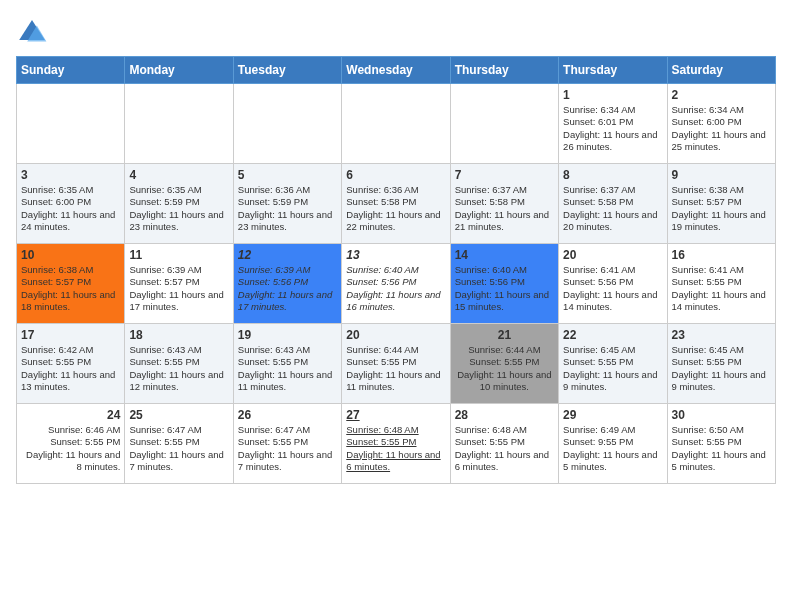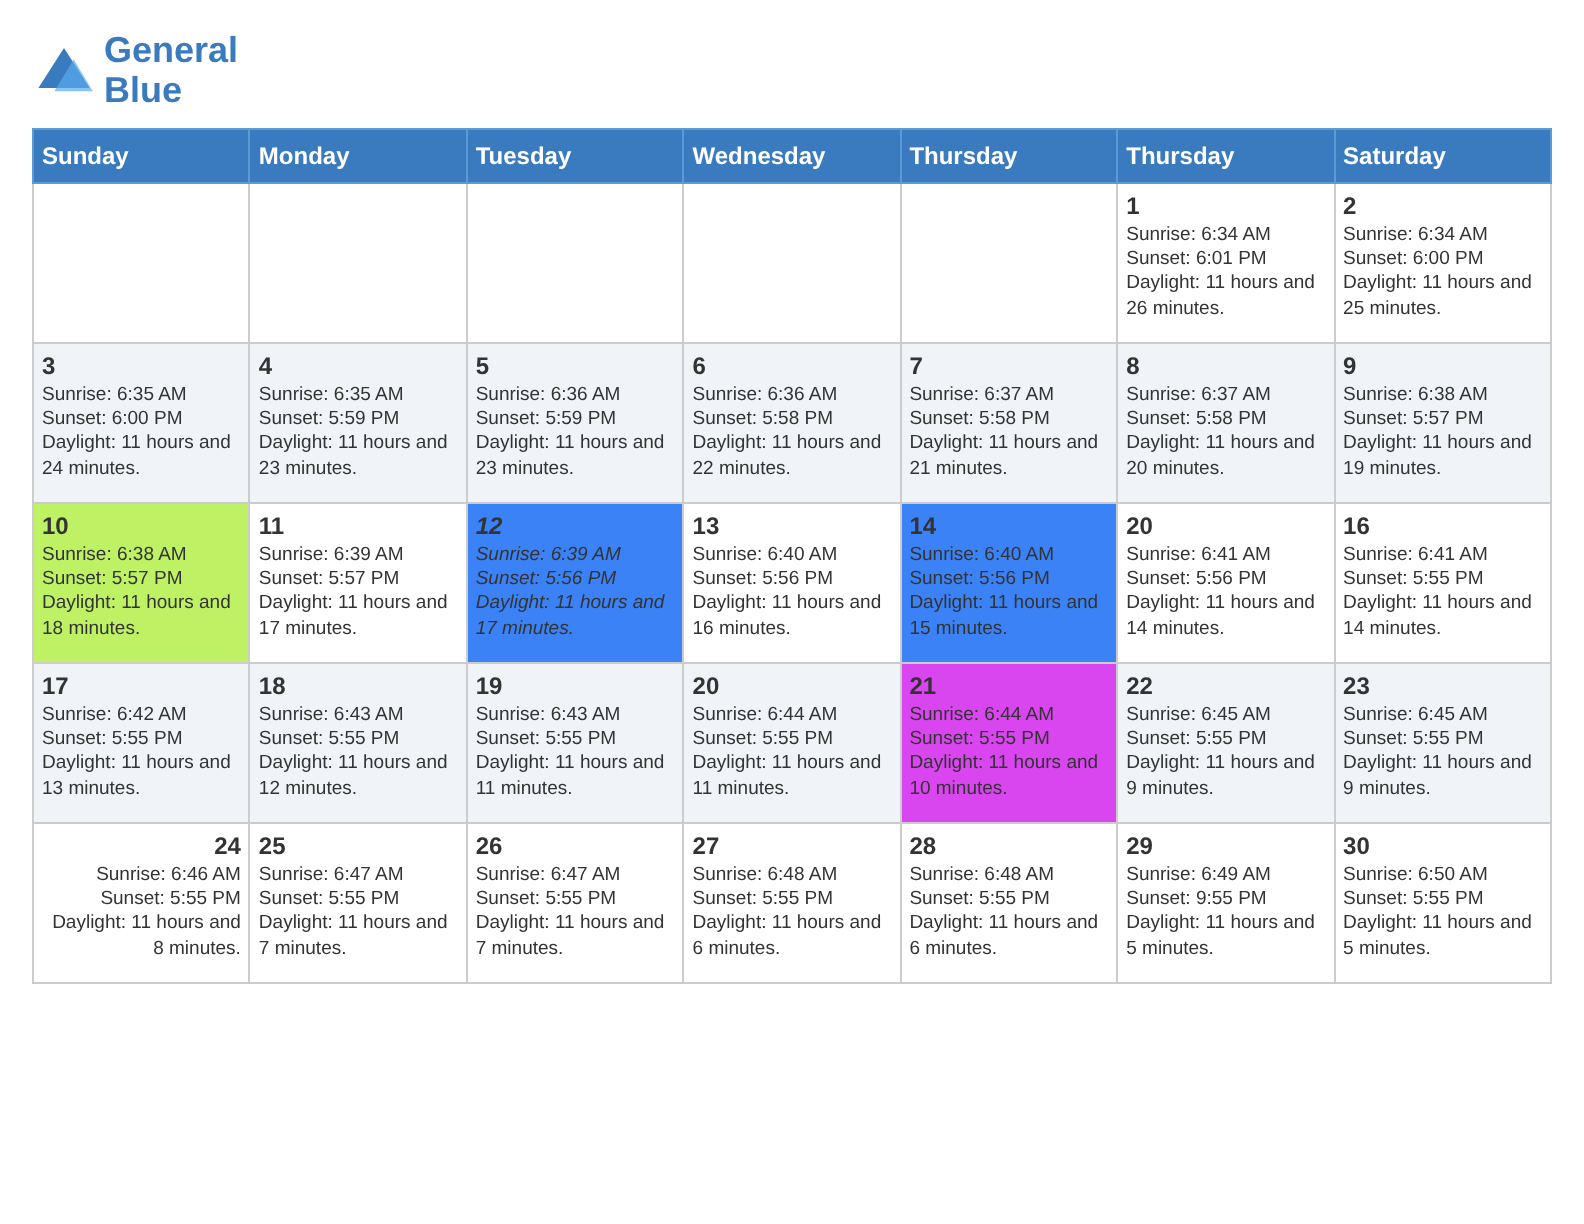--- a/index.html
+++ b/index.html
@@ -83,24 +83,20 @@
   </style>
 </head>
 <body>
 
 <div class="header">
   <div class="logo">
     <svg class="logo-icon" viewBox="0 0 40 40">
       <polygon points="20,5 36,30 4,30" fill="#3a7abf"></polygon>
       <polygon points="26,12 38,32 14,32" fill="#5aabef" opacity="0.7"></polygon>
     </svg>
-    <div class="logo-text">
-      <div><span>General</span></div>
-      <div style="color:#3a7abf;">Blue</div>
-    </div>
   </div>
   <div class="title-block">
     <div class="main-title"></div>
     <div class="subtitle"></div>
   </div>
 </div>
 
 <table>
   <thead>
     <tr id="header-row">
@@ -171,39 +167,39 @@
 Daylight: 11 hours and 20 minutes.</div>
         </td>
         <td style="background: rgb(240, 244, 248);">
           <div class="day-number">9</div>
           <div class="day-info">Sunrise: 6:38 AM
 Sunset: 5:57 PM
 Daylight: 11 hours and 19 minutes.</div>
         </td>
       </tr>
       <tr>
-        <td style="background: #bef264;">
+        <td style="background: #f97316;">
           <div class="day-number">10</div>
           <div class="day-info">Sunrise: 6:38 AM
 Sunset: 5:57 PM
 Daylight: 11 hours and 18 minutes.</div>
         </td>
         <td style="background: rgb(255, 255, 255);">
           <div class="day-number">11</div>
           <div class="day-info">Sunrise: 6:39 AM
 Sunset: 5:57 PM
 Daylight: 11 hours and 17 minutes.</div>
         </td>
         <td style="background: #3b82f6; font-style: italic;">
           <div class="day-number">12</div>
           <div class="day-info">Sunrise: 6:39 AM
 Sunset: 5:56 PM
 Daylight: 11 hours and 17 minutes.</div>
         </td>
-        <td style="background: rgb(255, 255, 255);">
+        <td style="background: rgb(255, 255, 255); font-style: italic;">
           <div class="day-number">13</div>
           <div class="day-info">Sunrise: 6:40 AM
 Sunset: 5:56 PM
 Daylight: 11 hours and 16 minutes.</div>
         </td>
         <td style="background: #3b82f6;">
           <div class="day-number">14</div>
           <div class="day-info">Sunrise: 6:40 AM
 Sunset: 5:56 PM
 Daylight: 11 hours and 15 minutes.</div>
@@ -239,21 +235,21 @@
           <div class="day-info">Sunrise: 6:43 AM
 Sunset: 5:55 PM
 Daylight: 11 hours and 11 minutes.</div>
         </td>
         <td style="background: rgb(240, 244, 248);">
           <div class="day-number">20</div>
           <div class="day-info">Sunrise: 6:44 AM
 Sunset: 5:55 PM
 Daylight: 11 hours and 11 minutes.</div>
         </td>
-        <td style="background: #d946ef;">
+        <td style="background: #a3a3a3; text-align: center;">
           <div class="day-number">21</div>
           <div class="day-info">Sunrise: 6:44 AM
 Sunset: 5:55 PM
 Daylight: 11 hours and 10 minutes.</div>
         </td>
         <td style="background: rgb(240, 244, 248);">
           <div class="day-number">22</div>
           <div class="day-info">Sunrise: 6:45 AM
 Sunset: 5:55 PM
 Daylight: 11 hours and 9 minutes.</div>
@@ -277,21 +273,21 @@
           <div class="day-info">Sunrise: 6:47 AM
 Sunset: 5:55 PM
 Daylight: 11 hours and 7 minutes.</div>
         </td>
         <td style="background: rgb(255, 255, 255);">
           <div class="day-number">26</div>
           <div class="day-info">Sunrise: 6:47 AM
 Sunset: 5:55 PM
 Daylight: 11 hours and 7 minutes.</div>
         </td>
-        <td style="background: rgb(255, 255, 255);">
+        <td style="background: rgb(255, 255, 255); text-decoration: underline;">
           <div class="day-number">27</div>
           <div class="day-info">Sunrise: 6:48 AM
 Sunset: 5:55 PM
 Daylight: 11 hours and 6 minutes.</div>
         </td>
         <td style="background: rgb(255, 255, 255);">
           <div class="day-number">28</div>
           <div class="day-info">Sunrise: 6:48 AM
 Sunset: 5:55 PM
 Daylight: 11 hours and 6 minutes.</div>

